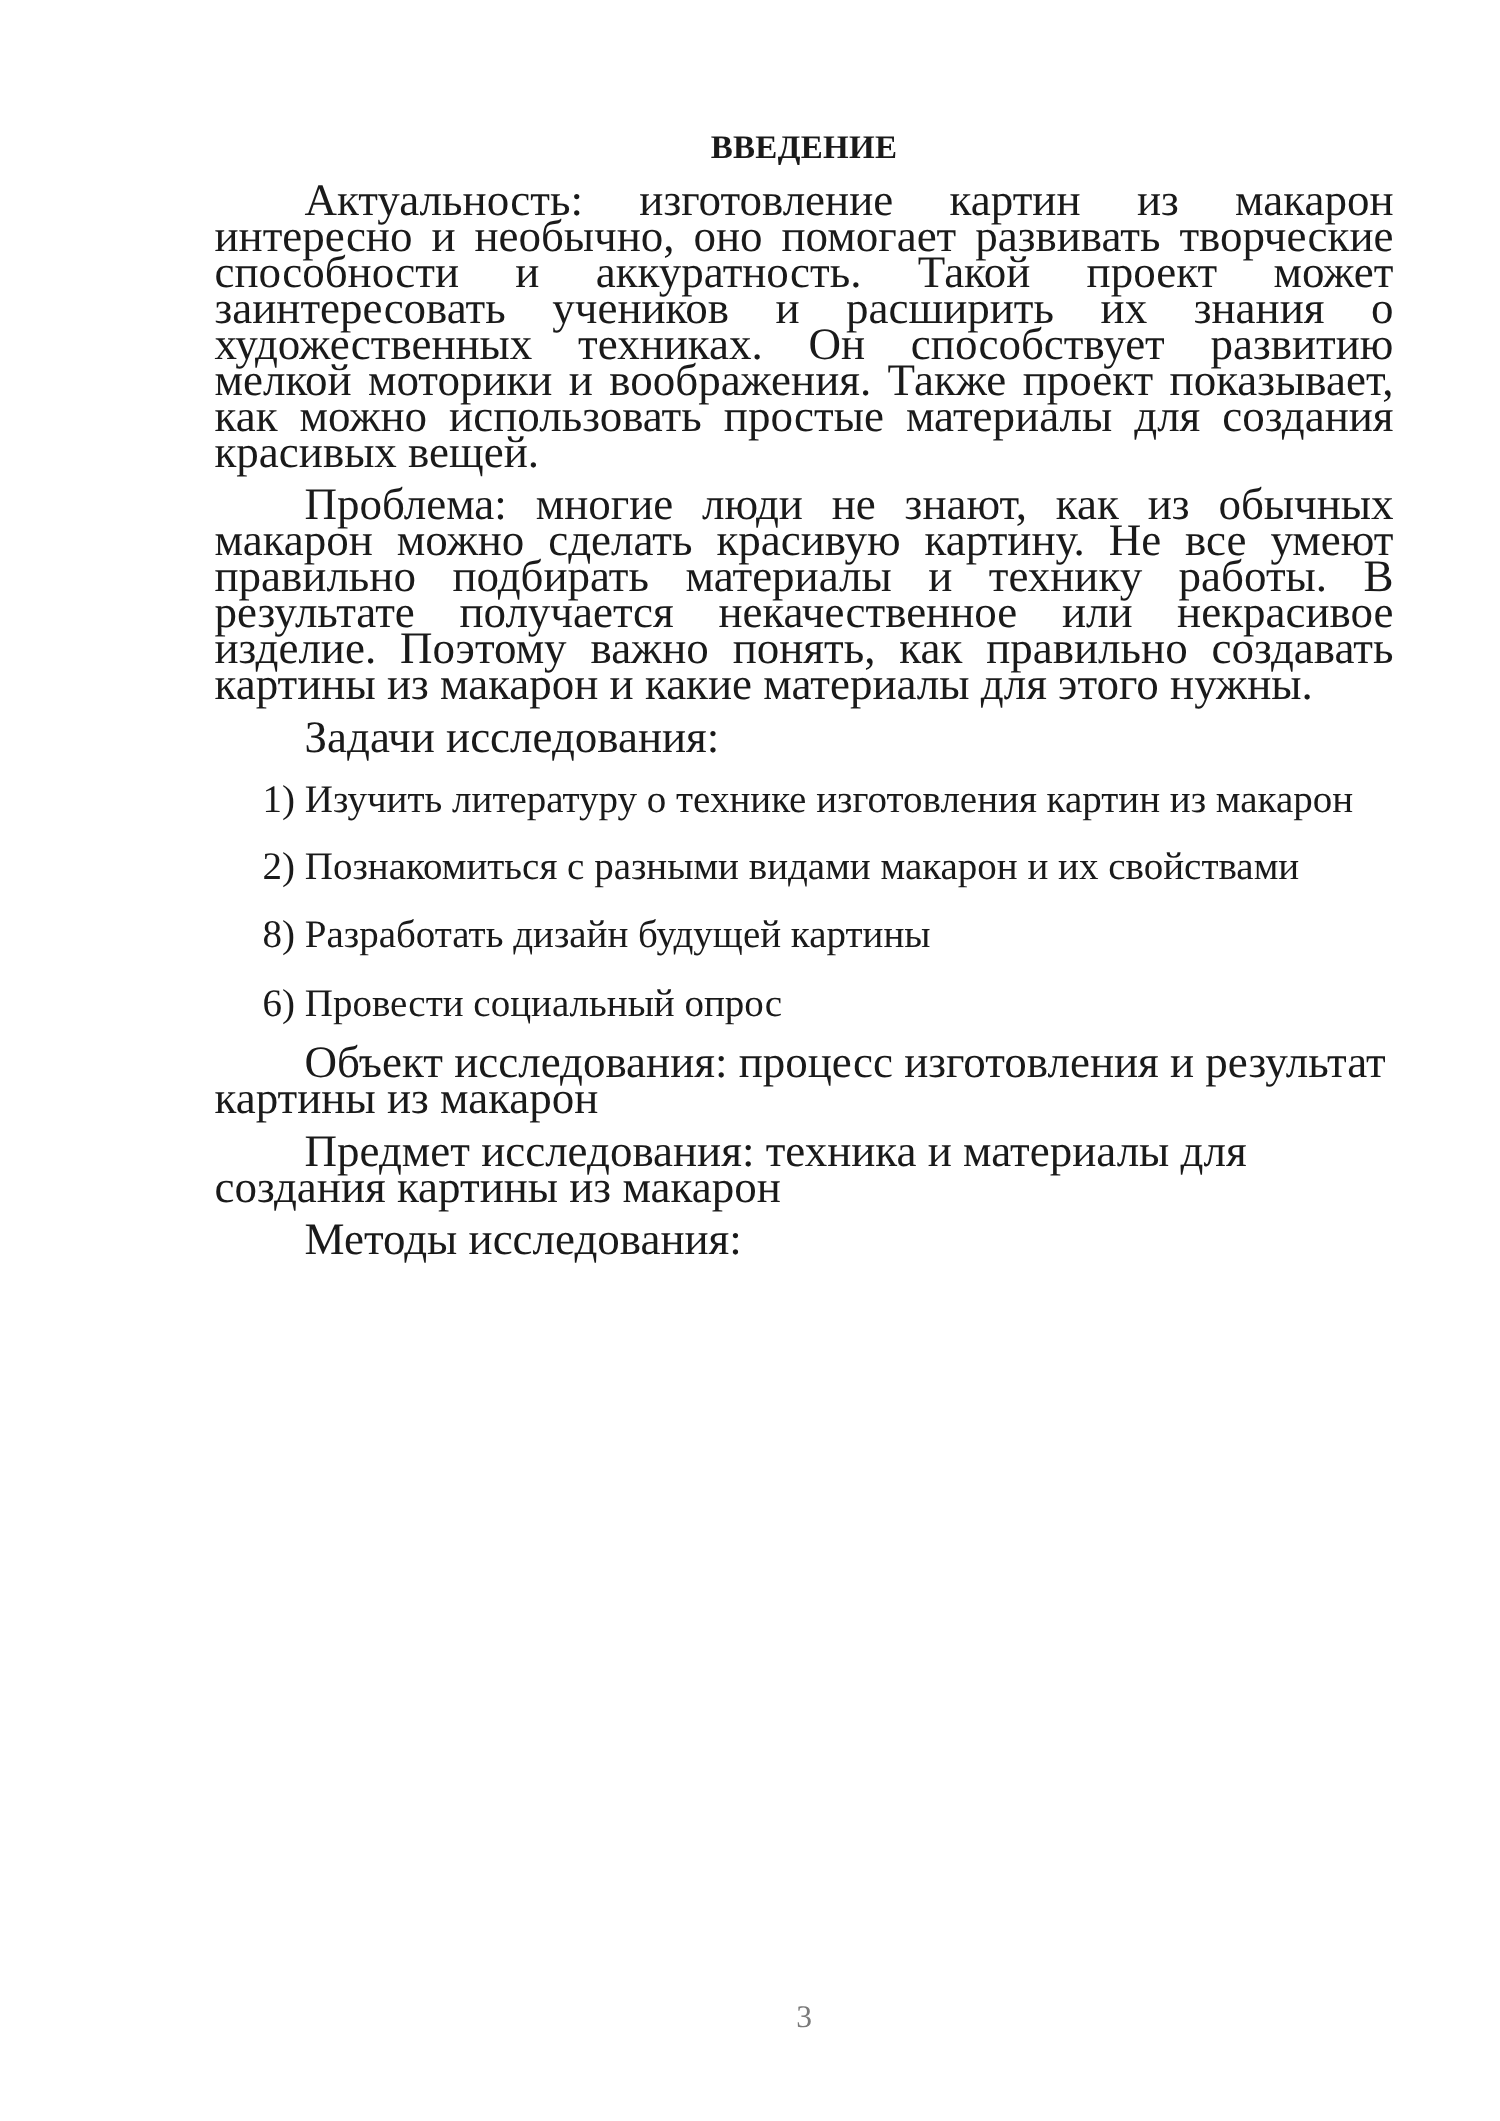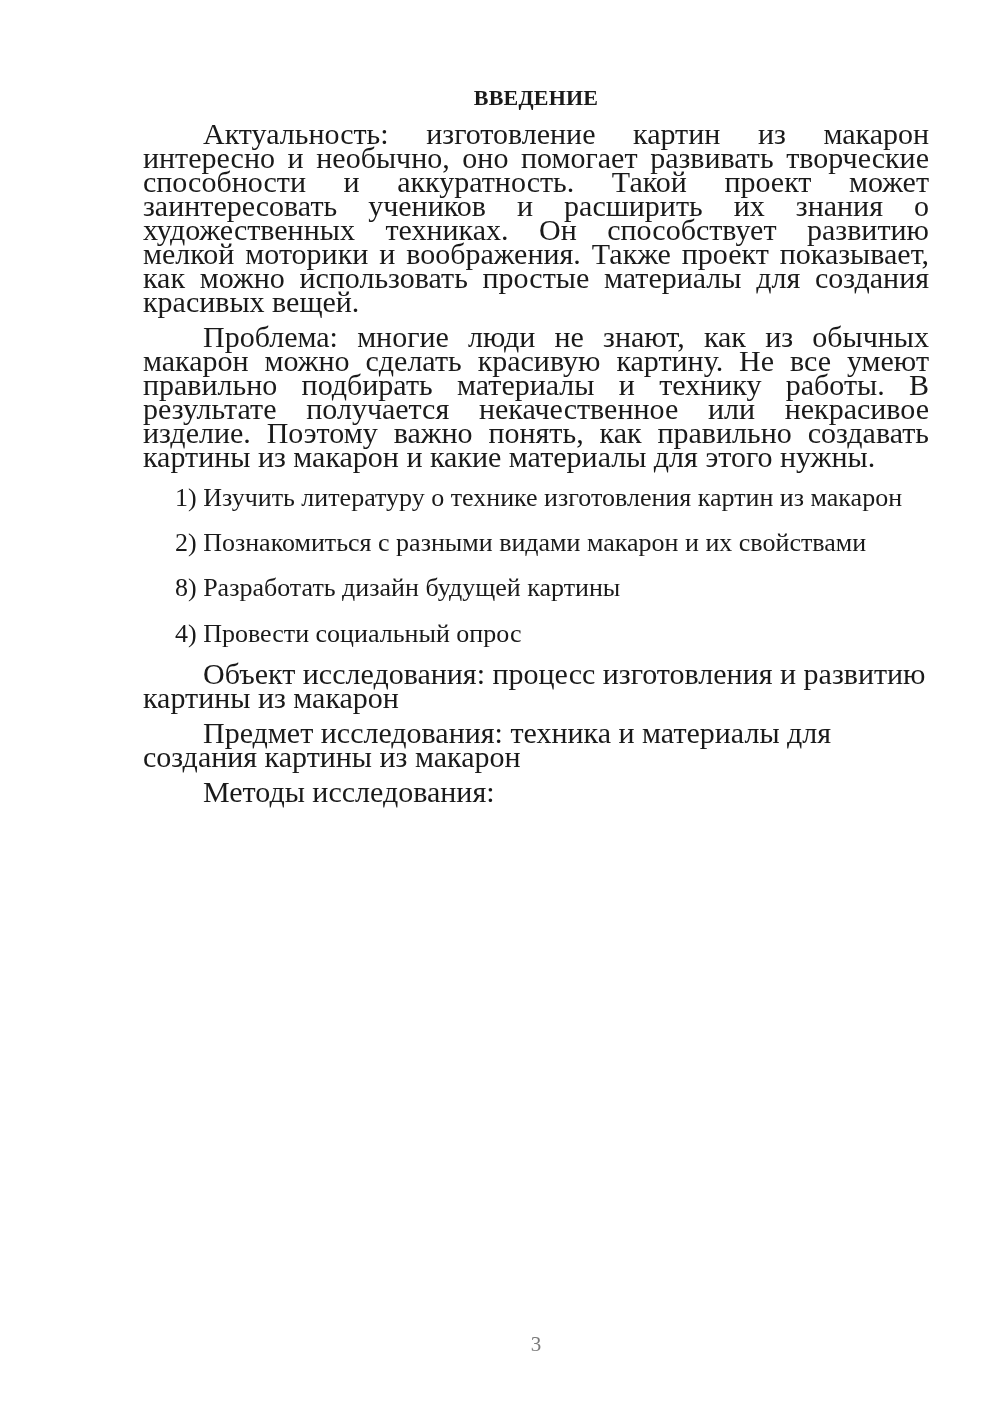--- a/index.html
+++ b/index.html
@@ -61,27 +61,28 @@
   </style>
 </head>
 <body>
 
 <div class="page">
   <h1 class="title">ВВЕДЕНИЕ</h1>
 
   <p class="para">Актуальность: изготовление картин из макарон интересно и необычно, оно помогает развивать творческие способности и аккуратность. Такой проект может заинтересовать учеников и расширить их знания о художественных техниках. Он способствует развитию мелкой моторики и воображения. Также проект показывает, как можно использовать простые материалы для создания красивых вещей.</p>
   <p class="para">Проблема: многие люди не знают, как из обычных макарон можно сделать красивую картину. Не все умеют правильно подбирать материалы и технику работы. В результате получается некачественное или некрасивое изделие. Поэтому важно понять, как правильно создавать картины из макарон и какие материалы для этого нужны.</p>
 
+  <p class="para left">Задачи исследования:</p>
 
   <ul class="list">
     <li class="list-item">1) Изучить литературу о технике изготовления картин из макарон</li>
     <li class="list-item">2) Познакомиться с разными видами макарон и их свойствами</li>
     <li class="list-item">8) Разработать дизайн будущей картины</li>
-    <li class="list-item">4) Провести социальный опрос</li>
+    <li class="list-item">6) Провести социальный опрос</li>
   </ul>
 
-  <p class="para left">Объект исследования: процесс изготовления и развитию картины из макарон</p>
+  <p class="para left">Объект исследования: процесс изготовления и результат картины из макарон</p>
   <p class="para left">Предмет исследования: техника и материалы для создания картины из макарон</p>
 
   <p class="para left">Методы исследования:</p>
 </div>
 
 <div class="page-number">3</div>
 
 </body></html>

